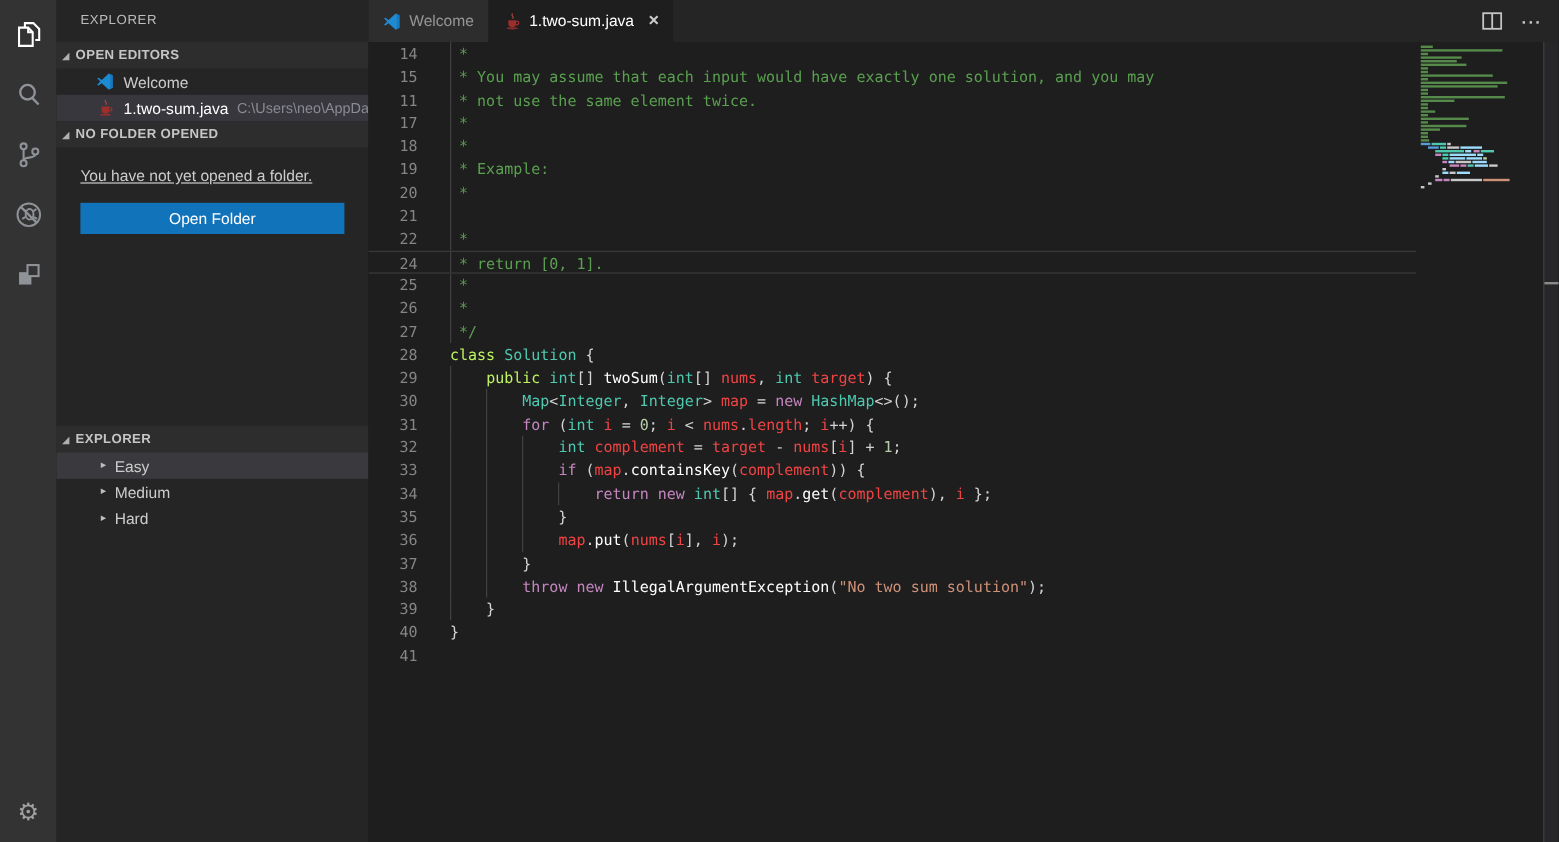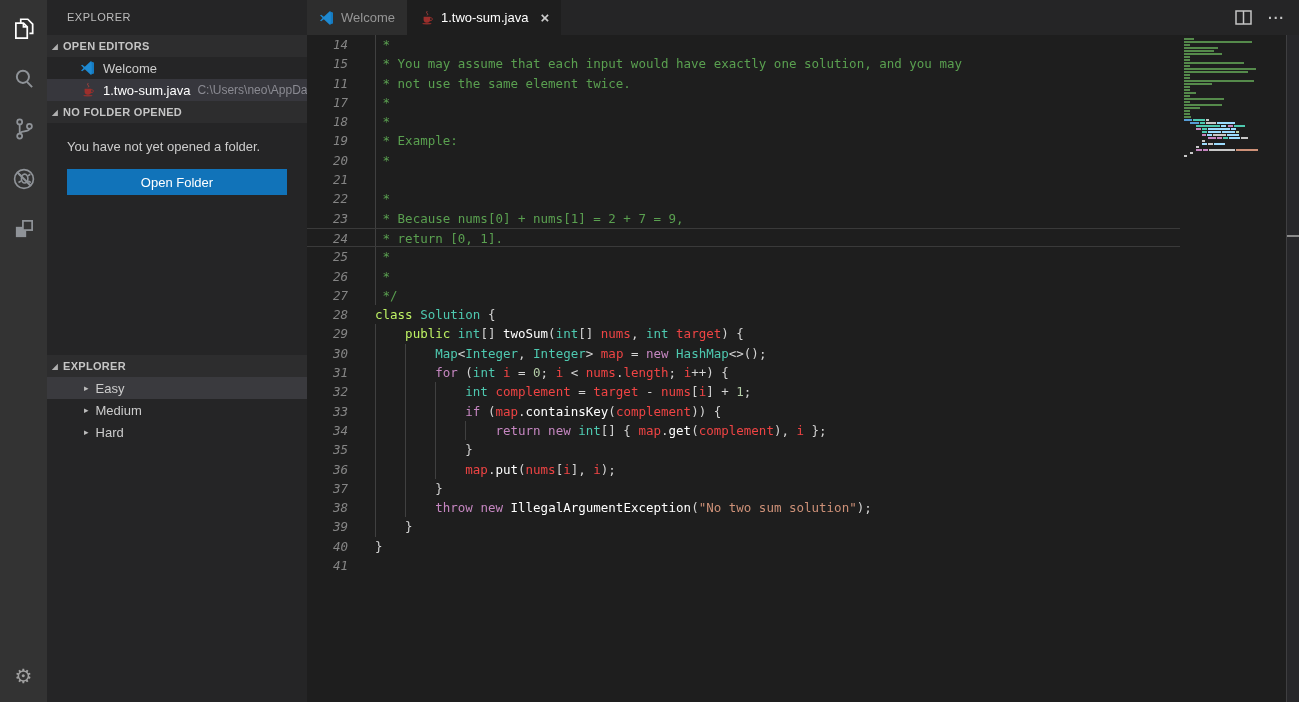--- a/index.html
+++ b/index.html
@@ -17,21 +17,21 @@
   .sidebar { width:260px; flex:none; background:#252526; color:#cccccc; font-size:13px; display:flex; flex-direction:column; }
   .sidebar-title { height:35px; line-height:35px; padding-left:20px; font-size:11px; color:#bdbdbd; letter-spacing:.5px; }
   .sect { height:22px; flex:none; display:flex; align-items:center; background:#2d2d2e; font-size:11px; font-weight:bold; color:#c5c5c5; letter-spacing:.3px; cursor:pointer; }
   .sect .twistie { width:16px; text-align:center; font-size:8px; font-family:"DejaVu Sans",sans-serif; color:#b0b0b0; }
   .oe-row { height:22px; flex:none; display:flex; align-items:center; padding-left:33px; white-space:nowrap; overflow:hidden; cursor:pointer; }
   .oe-row.selected { background:#37373d; }
   .oe-row .file-label { color:#cccccc; }
   .oe-row.selected .file-label { color:#ffffff; }
   .oe-icon { width:16px; height:16px; margin-right:7px; flex:none; }
   .desc { color:#8a8a92; font-size:12px; margin-left:7px; overflow:hidden; text-overflow:clip; }
-  .nf-msg { padding:15px 20px 11px 20px; color:#cccccc; line-height:17px; }
+  .nf-msg { padding:15px 20px 11px 20px; color:#cccccc; line-height:17px;text-decoration:underline; }
   .open-folder { display:block; width:calc(100% - 40px); margin:3px 20px 0 20px; height:26px; background:#1173b9; border:none; color:#ffffff; font-size:13px; font-family:"Liberation Sans",sans-serif; cursor:pointer; }
   .sb-spacer { flex:none; height:160px; }
   .lc-row { height:22px; flex:none; display:flex; align-items:center; padding-left:37px; cursor:pointer; }
   .lc-row.selected { background:#3a3a3e; }
   .lc-row .chevron { margin-right:7px; font-size:9px; font-family:"DejaVu Sans",sans-serif; color:#bdbdbd; }
 
   
   .editor-group { flex:1; display:flex; flex-direction:column; min-width:0; }
   .tabbar { height:35px; flex:none; background:#252526; display:flex; align-items:stretch; }
   .tab { display:flex; align-items:center; padding:0 12px; font-size:13px; cursor:pointer; white-space:nowrap; }
@@ -41,21 +41,21 @@
   .tab .close { margin-left:12px; color:#cccccc; font-size:15px; font-weight:bold; line-height:1; cursor:pointer; }
   .tab-actions { margin-left:auto; display:flex; align-items:center; gap:16px; padding-right:14px; color:#c5c5c5; }
   .tab-actions > div { cursor:pointer; display:flex; align-items:center; }
   .more-glyph { font-size:14px; font-weight:bold; letter-spacing:1px; color:#c5c5c5; }
 
   
   .editor { flex:1; position:relative; background:#1e1e1e; font-family:"DejaVu Sans Mono",monospace; font-size:12.5px; overflow:hidden; }
   .lines { position:absolute; left:0; top:0; right:119px; }
   .cline { position:relative; height:19.3px; line-height:19.3px; white-space:pre; }
   .cline.cur { border-top:1px solid #3a3a3a; border-bottom:1px solid #3a3a3a; }
-  .ln { position:absolute; left:0; width:41px; text-align:right; color:#858585;font-style:italic; }
+  .ln { position:absolute; left:0; width:41px; text-align:right; color:#858585; }
   .ct { position:absolute; left:68px; top:0; }
   .guide { position:absolute; top:0; bottom:0; width:1px; background:#404040; }
 
   .tk-cm { color:#5aa050; }
   .tk-kw { color:#bef264; }
   .tk-ctrl { color:#c586c0; }
   .tk-type { color:#4ec9b0; }
   .tk-var { color:#ef4444; }
   .tk-num { color:#b5cea8; }
   .tk-str { color:#ce9178; }
@@ -230,21 +230,20 @@
       <div class="lines">
           <div class="cline"><span class="ln">14</span><i class="guide" style="left: 68px;"></i><span class="ct"><span class="tk-cm"> *</span></span></div>
           <div class="cline"><span class="ln">15</span><i class="guide" style="left: 68px;"></i><span class="ct"><span class="tk-cm"> * You may assume that each input would have exactly one solution, and you may</span></span></div>
           <div class="cline"><span class="ln">11</span><i class="guide" style="left: 68px;"></i><span class="ct"><span class="tk-cm"> * not use the same element twice.</span></span></div>
           <div class="cline"><span class="ln">17</span><i class="guide" style="left: 68px;"></i><span class="ct"><span class="tk-cm"> *</span></span></div>
           <div class="cline"><span class="ln">18</span><i class="guide" style="left: 68px;"></i><span class="ct"><span class="tk-cm"> *</span></span></div>
           <div class="cline"><span class="ln">19</span><i class="guide" style="left: 68px;"></i><span class="ct"><span class="tk-cm"> * Example:</span></span></div>
           <div class="cline"><span class="ln">20</span><i class="guide" style="left: 68px;"></i><span class="ct"><span class="tk-cm"> *</span></span></div>
           <div class="cline"><span class="ln">21</span><i class="guide" style="left: 68px;"></i></div>
           <div class="cline"><span class="ln">22</span><i class="guide" style="left: 68px;"></i><span class="ct"><span class="tk-cm"> *</span></span></div>
-          <div class="cline"><span class="ln">23</span><i class="guide" style="left: 68px;"></i><span class="ct"><span class="tk-cm"> * Because nums[0] + nums[1] = 2 + 7 = 9,</span></span></div>
           <div class="cline cur"><span class="ln">24</span><i class="guide" style="left: 68px;"></i><span class="ct"><span class="tk-cm"> * return [0, 1].</span></span></div>
           <div class="cline"><span class="ln">25</span><i class="guide" style="left: 68px;"></i><span class="ct"><span class="tk-cm"> *</span></span></div>
           <div class="cline"><span class="ln">26</span><i class="guide" style="left: 68px;"></i><span class="ct"><span class="tk-cm"> *</span></span></div>
           <div class="cline"><span class="ln">27</span><i class="guide" style="left: 68px;"></i><span class="ct"><span class="tk-cm"> */</span></span></div>
           <div class="cline"><span class="ln">28</span><span class="ct"><span class="tk-kw">class</span><span class="tk-fg"> </span><span class="tk-type">Solution</span><span class="tk-fg"> {</span></span></div>
           <div class="cline"><span class="ln">29</span><i class="guide" style="left: 68px;"></i><span class="ct"><span class="tk-fg">    </span><span class="tk-kw">public</span><span class="tk-fg"> </span><span class="tk-type">int</span><span class="tk-fg">[] </span><span class="tk-method">twoSum</span><span class="tk-fg">(</span><span class="tk-type">int</span><span class="tk-fg">[] </span><span class="tk-var">nums</span><span class="tk-fg">, </span><span class="tk-type">int</span><span class="tk-fg"> </span><span class="tk-var">target</span><span class="tk-fg">) {</span></span></div>
           <div class="cline"><span class="ln">30</span><i class="guide" style="left: 68px;"></i><i class="guide" style="left: 98.08px;"></i><span class="ct"><span class="tk-fg">        </span><span class="tk-type">Map</span><span class="tk-fg">&lt;</span><span class="tk-type">Integer</span><span class="tk-fg">, </span><span class="tk-type">Integer</span><span class="tk-fg">&gt; </span><span class="tk-var">map</span><span class="tk-fg"> = </span><span class="tk-ctrl">new</span><span class="tk-fg"> </span><span class="tk-type">HashMap</span><span class="tk-fg">&lt;&gt;();</span></span></div>
           <div class="cline"><span class="ln">31</span><i class="guide" style="left: 68px;"></i><i class="guide" style="left: 98.08px;"></i><span class="ct"><span class="tk-fg">        </span><span class="tk-ctrl">for</span><span class="tk-fg"> (</span><span class="tk-type">int</span><span class="tk-fg"> </span><span class="tk-var">i</span><span class="tk-fg"> = </span><span class="tk-num">0</span><span class="tk-fg">; </span><span class="tk-var">i</span><span class="tk-fg"> &lt; </span><span class="tk-var">nums</span><span class="tk-fg">.</span><span class="tk-var">length</span><span class="tk-fg">; </span><span class="tk-var">i</span><span class="tk-fg">++) {</span></span></div>
           <div class="cline"><span class="ln">32</span><i class="guide" style="left: 68px;"></i><i class="guide" style="left: 98.08px;"></i><i class="guide" style="left: 128.16px;"></i><span class="ct"><span class="tk-fg">            </span><span class="tk-type">int</span><span class="tk-fg"> </span><span class="tk-var">complement</span><span class="tk-fg"> = </span><span class="tk-var">target</span><span class="tk-fg"> - </span><span class="tk-var">nums</span><span class="tk-fg">[</span><span class="tk-var">i</span><span class="tk-fg">] + </span><span class="tk-num">1</span><span class="tk-fg">;</span></span></div>
           <div class="cline"><span class="ln">33</span><i class="guide" style="left: 68px;"></i><i class="guide" style="left: 98.08px;"></i><i class="guide" style="left: 128.16px;"></i><span class="ct"><span class="tk-fg">            </span><span class="tk-ctrl">if</span><span class="tk-fg"> (</span><span class="tk-var">map</span><span class="tk-fg">.</span><span class="tk-method">containsKey</span><span class="tk-fg">(</span><span class="tk-var">complement</span><span class="tk-fg">)) {</span></span></div>

